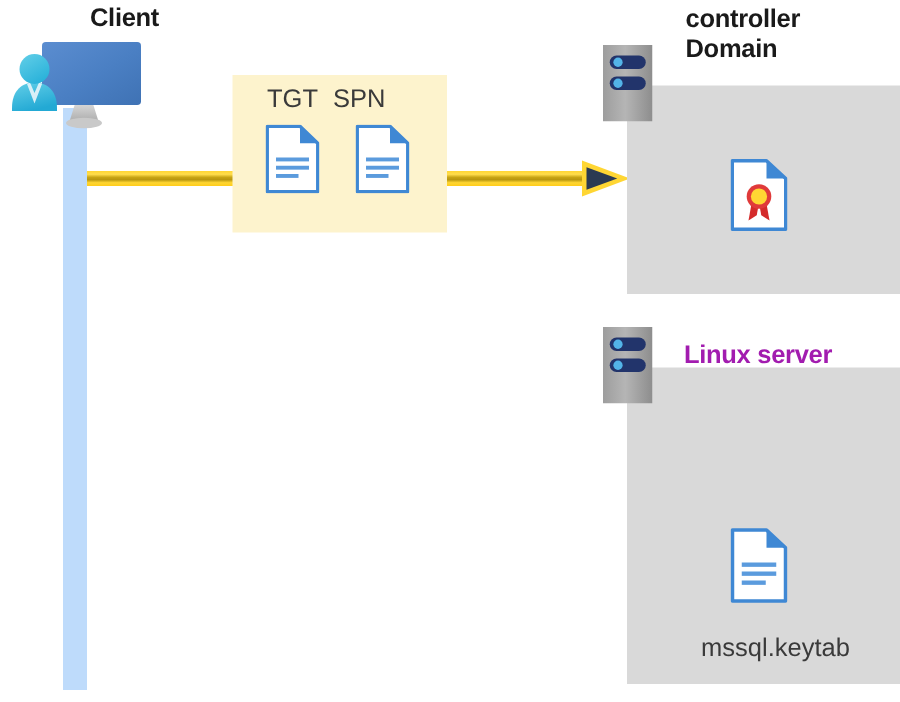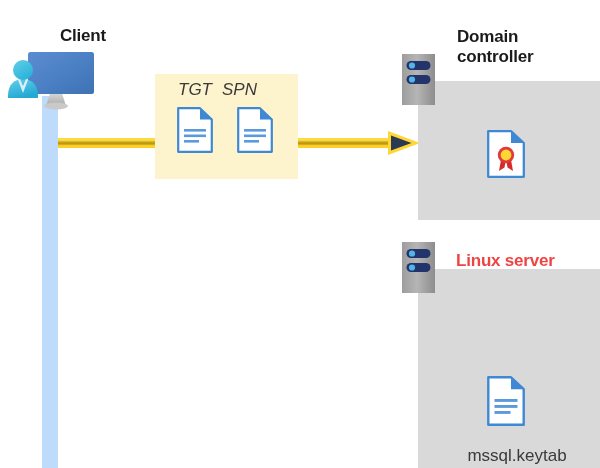--- a/index.html
+++ b/index.html
@@ -12,21 +12,21 @@
   }
   #canvas {
     position: relative;
     width: 600px;
     height: 468px;
     background: #ffffff;
     overflow: hidden;
   }
 
   
-  .abs { position: absolute; margin-top: 24px; }
+  .abs { position: absolute; }
 
   
   #client-lifeline {
     left: 42px;
     top: 72px;
     width: 16px;
     height: 388px;
     background: #bedbfb;
   }
 
@@ -50,21 +50,20 @@
     height: 64px;
   }
 
   
   #token-box {
     left: 155px;
     top: 50px;
     width: 143px;
     height: 105px;
     background: #fdf3cd;
-    font-style: italic;
   }
   .token-label {
     position: absolute;
     top: 6px;
     font-size: 17px;
     color: #3a3a3a;
     font-family: "Liberation Sans", sans-serif;
   }
   #tgt-label { left: 23px; }
   #spn-label { left: 67px; }
@@ -128,21 +127,21 @@
     left: 402px;
     top: 218px;
     width: 33px;
     height: 51px;
   }
   #linux-title {
     left: 456px;
     top: 227px;
     font-size: 17px;
     font-weight: bold;
-    color: #ef4444;
+    color: #a21caf;
     letter-spacing: -0.2px;
   }
   #sql-icon {
     left: 483px;
     top: 278px;
     width: 48px;
     height: 54px;
   }
   #keytab-icon {
     left: 487px;
@@ -263,22 +262,22 @@
       </defs>
       <rect x="0" y="0" width="33" height="51" fill="url(#srvGrad1)"></rect>
       <rect x="4.5" y="7" width="24" height="9" rx="4.5" fill="#22346b"></rect>
       <circle cx="10" cy="11.5" r="3.1" fill="#53b4e8"></circle>
       <rect x="4.5" y="21" width="24" height="9" rx="4.5" fill="#22346b"></rect>
       <circle cx="10" cy="25.5" r="3.1" fill="#53b4e8"></circle>
     </svg>
   </div>
 
   <div class="abs" id="dc-title">
+    <div>controller</div>
     <div>Domain</div>
-    <div>controller</div>
   </div>
 
   <div class="abs" id="dc-cert-icon">
     <svg width="38" height="48" viewBox="0 0 38 48" xmlns="http://www.w3.org/2000/svg">
       <path d="M1.2 1.2 H24 L36.8 13 V46.8 H1.2 Z" fill="#ffffff" stroke="#3f88d4" stroke-width="2.3" stroke-linejoin="round"></path>
       <path d="M24 1.2 L36.8 13 H24 Z" fill="#3f88d4"></path>
 
       <path d="M14.5 27 L12 41 L17.5 37.5 L19 29 Z" fill="#d42b2b"></path>
       <path d="M23.5 27 L26 41 L20.5 37.5 L19 29 Z" fill="#d42b2b"></path>
 

